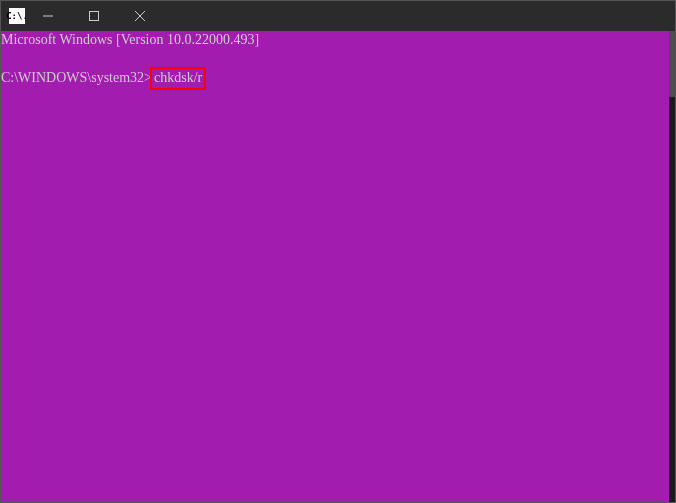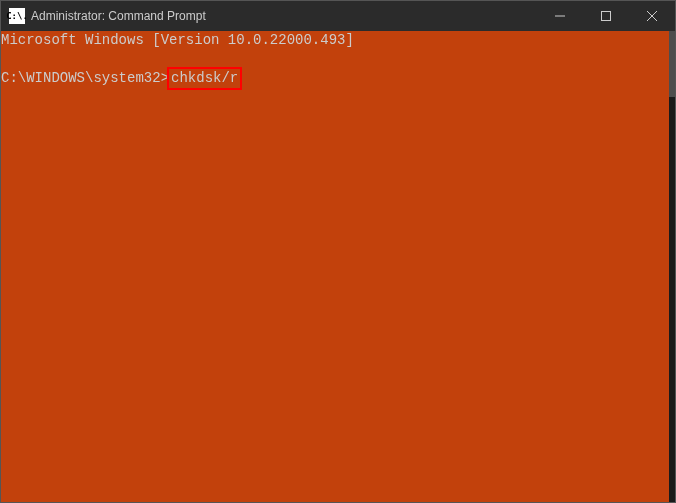--- a/index.html
+++ b/index.html
@@ -63,23 +63,23 @@
     }
     .window-control svg {
       width: 10px;
       height: 10px;
       stroke: #cccccc;
       fill: none;
       stroke-width: 1;
     }
     .terminal {
       flex: 1;
-      background: #c2410c;
+      background: #a21caf;
       color: #cccccc;
-      font-family: Liberation Mono, monospace;
+      font-family: Liberation Serif, serif;
       font-size: 14px;
       line-height: 1.3;
       padding: 2px 2px 2px 0;
       white-space: pre;
       position: relative;
     }
     .terminal-content {
       position: absolute;
       left: 0;
       top: 0;
@@ -110,21 +110,20 @@
     .line {
       display: block;
     }
   </style>
 </head>
 <body>
 
 <div class="window">
   <div class="titlebar">
     <div class="titlebar-icon">C:\.</div>
-    <div class="titlebar-title">Administrator: Command Prompt</div>
     <div class="window-controls">
       <div class="window-control">
         <svg viewBox="0 0 10 10">
             <line x1="0" y1="5" x2="10" y2="5"></line>
           </svg>
       </div>
       <div class="window-control">
         <svg viewBox="0 0 10 10">
             <rect x="0.5" y="0.5" width="9" height="9"></rect>
           </svg>

